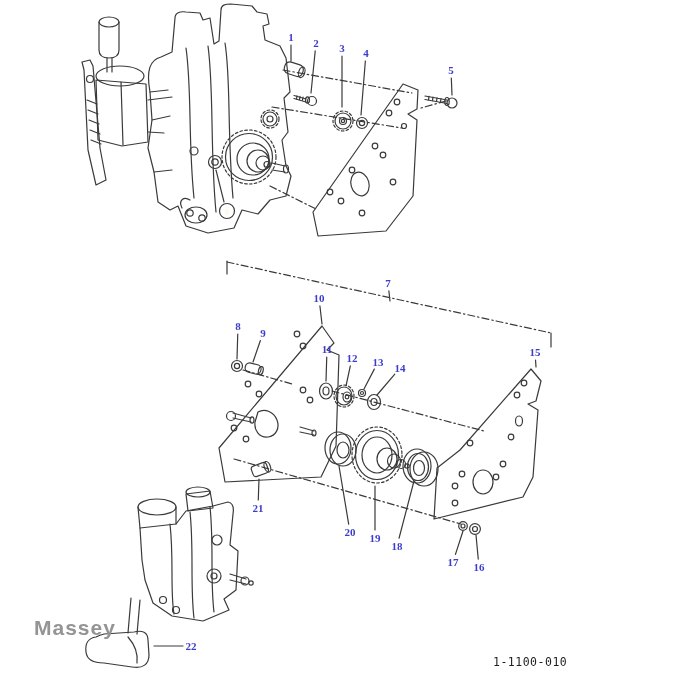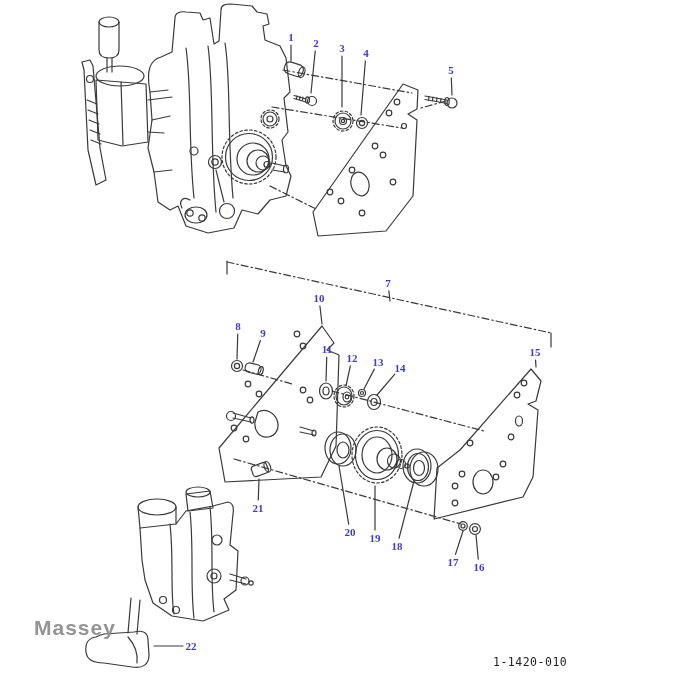--- a/index.html
+++ b/index.html
@@ -386,14 +386,14 @@
           <circle cx="227" cy="211" r="7.5" fill="#e7a33b" stroke="#cf8f2a" stroke-width="1"></circle>
           <text x="227" y="211.5" class="hl-num" fill="#fff6e0">6</text>
         </g>
       </g>
   </svg>
 
   <div class="wm">
     <span class="wm-l1" style="color: rgb(148, 148, 148);">Massey</span>
   </div>
 
-  <div class="dwg-num">1-1420-010</div>
+  <div class="dwg-num">1-1100-010</div>
 </div>
 
 </body></html>

